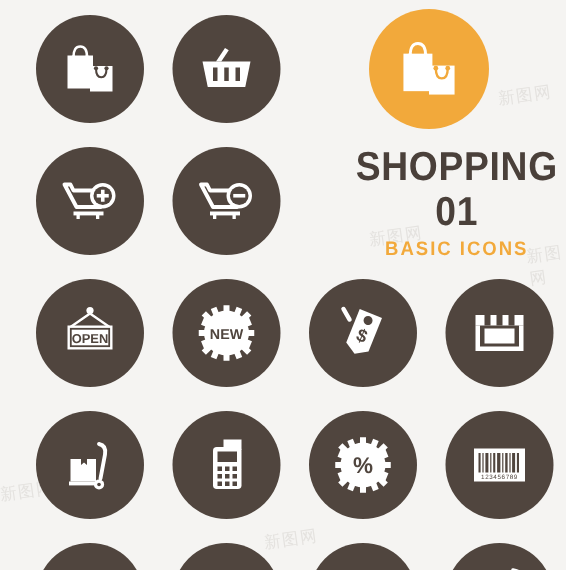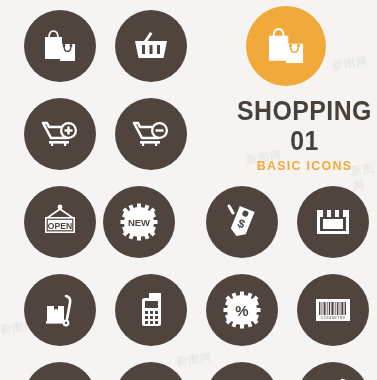--- a/index.html
+++ b/index.html
@@ -171,21 +171,21 @@
         <svg width="46" height="46" viewBox="0 0 46 46">
           <circle cx="23" cy="8" r="2.4" fill="#fff"></circle>
           <path d="M23 10 L10 19 M23 10 L36 19" stroke="#fff" stroke-width="1.6"></path>
           <rect x="8" y="18" width="30" height="16" fill="#fff"></rect>
           <rect x="10.2" y="20.2" width="25.6" height="11.6" fill="none" stroke="#50453e" stroke-width="1.2"></rect>
           <text x="23" y="29.6" font-family="Liberation Sans, sans-serif" font-size="8.6" font-weight="bold" fill="#50453e" text-anchor="middle">OPEN</text>
         </svg>
       </div>
     </div>
 
-    <div class="cell" style="left:103px; top:186px;">
+    <div class="cell" style="left:115px; top:186px;">
       <div class="circle">
         <svg width="46" height="46" viewBox="0 0 46 46">
           <g fill="#fff">
             <circle cx="23" cy="23" r="15"></circle>
             <g>
               <rect x="21" y="4.5" width="4" height="6"></rect>
                 <rect x="21" y="35.5" width="4" height="6"></rect>
               <rect x="4.5" y="21" width="6" height="4"></rect>
                 <rect x="35.5" y="21" width="6" height="4"></rect>
               <rect x="8" y="9" width="4" height="6" transform="rotate(-45 10 12)"></rect>

